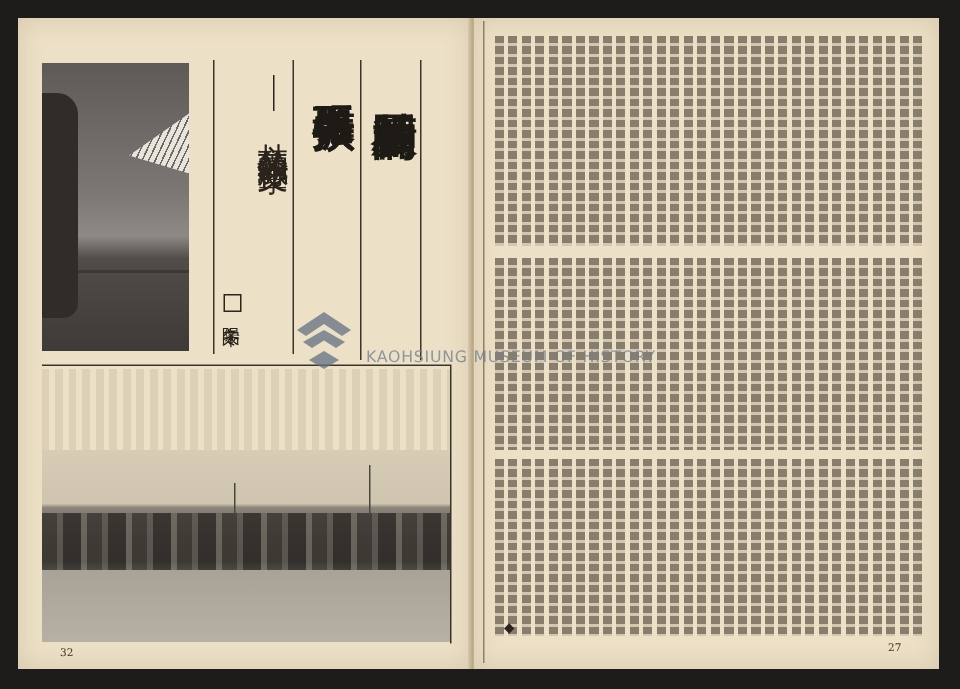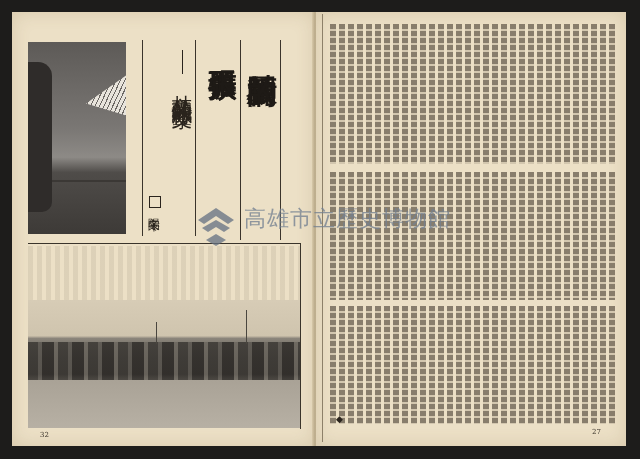--- a/index.html
+++ b/index.html
@@ -152,15 +152,15 @@
 
   <div class="end-mark" style="left:336px; top:414px;">◆</div>
   <div class="page-num" style="left:592px; top:428px;">27</div>
 
   <div class="watermark">
     <svg class="wm-logo" viewBox="0 0 40 40">
       <polygon points="20,2 38,14 32,18 20,10 8,18 2,14" fill="rgba(100,112,130,.75)"></polygon>
       <polygon points="20,14 34,22 28,26 20,21 12,26 6,22" fill="rgba(100,112,130,.75)"></polygon>
       <polygon points="20,28 30,34 20,40 10,34" fill="rgba(100,112,130,.75)"></polygon>
     </svg>
-    <div class="wm-title">高雄市立歷史博物館</div>
+    <div class="wm-sub">KAOHSIUNG MUSEUM OF HISTORY</div>
   </div>
 </div>
 
 </body></html>

